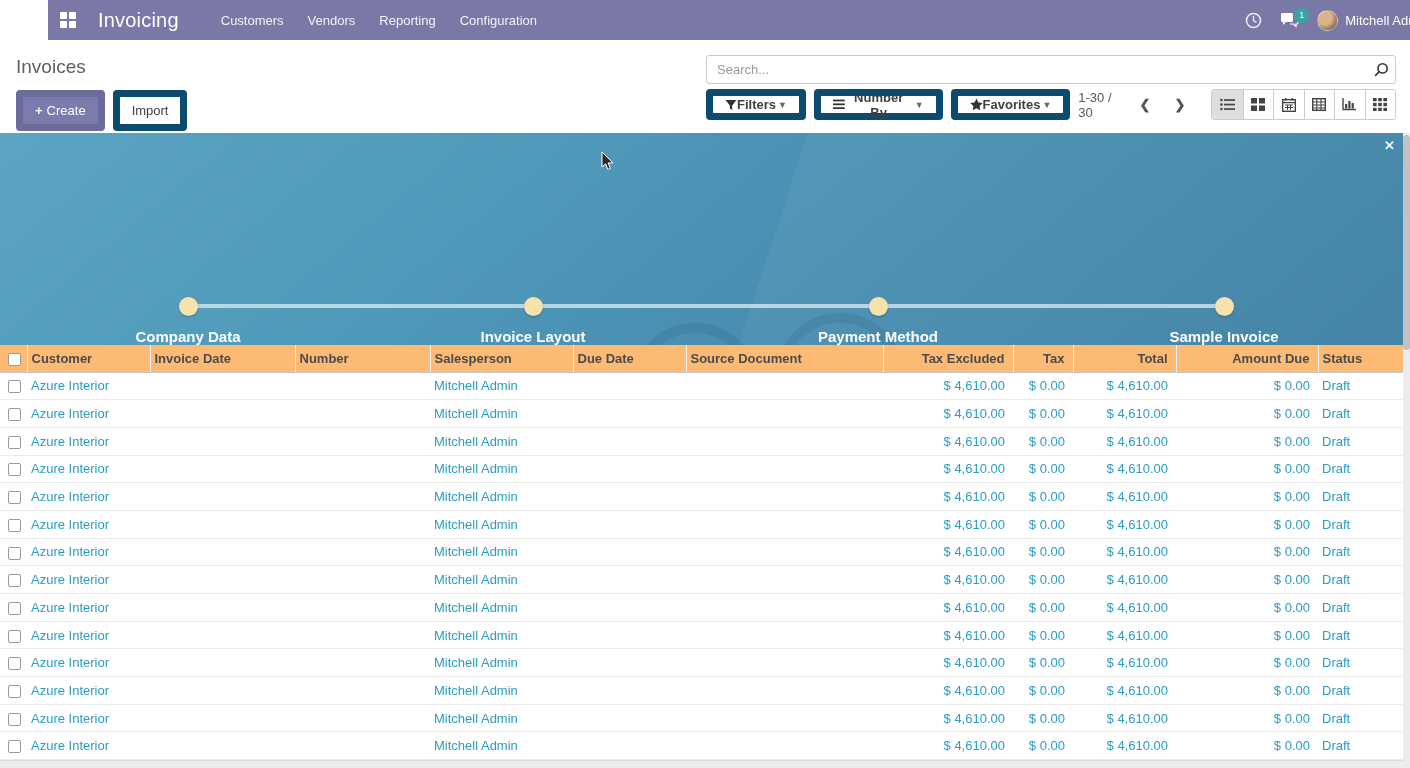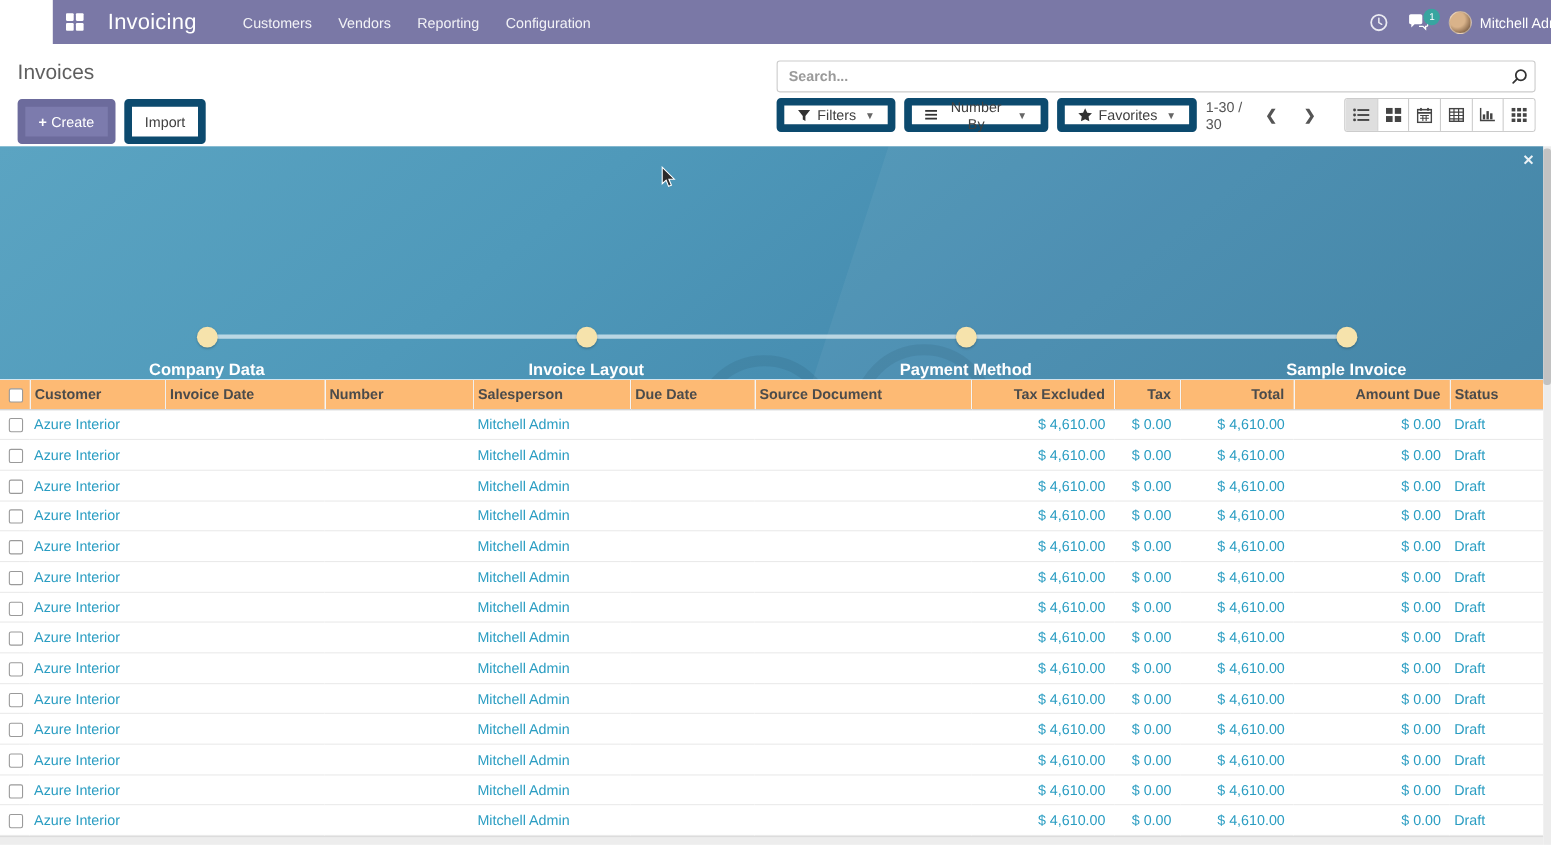--- a/index.html
+++ b/index.html
@@ -29,25 +29,25 @@
   
   .cp { position:absolute; left:0; top:40px; width:1410px; height:93px; background:#fff; }
   .cp-title { position:absolute; left:16px; top:16px; font-size:19px; color:#5f5f5f; }
   .cp-buttons { position:absolute; left:16px; top:50px; display:flex; }
   .btn { font-size:13px; border-radius:4px; padding:6px 12px; cursor:pointer; border:7px solid #0c4a6e; background:#fff; color:#404040;}
   .btn-primary { background:#7c7bad; border-color:#6c6b9c; color:#fff; margin-right:8px; }
   .btn-primary .plus { font-weight:bold; margin-right:4px; }
   .searchbox { position:absolute; left:706px; top:15px; width:690px; height:29px;
     border:1px solid #ccc; border-radius:3px; display:flex; align-items:center; background:#fff;}
   .searchbox input { flex:1; border:none; outline:none; font-size:13px; padding:0 10px;
-    color:#333; font-family:"Liberation Sans",sans-serif; background:transparent;font-weight:bold;}
+    color:#333; font-family:"Liberation Sans",sans-serif; background:transparent;}
   .searchbox input::placeholder { color:#9a9a9a; }
   .search-icon { width:28px; display:flex; align-items:center; justify-content:center; cursor:pointer;}
   .cp-row2 { position:absolute; left:706px; top:49px; width:690px; height:31px; display:flex; align-items:center;}
-  .drop-btn { display:flex; align-items:center; gap:6px; margin-right:8px; height:31px;}
+  .drop-btn { display:flex; align-items:center; margin-right:8px; height:31px;font-weight:bold;}
   .drop-btn .dcaret { font-size:9px; color:#666; margin-left:2px;}
   .pager { margin-left:auto; display:flex; align-items:center; font-size:13px; color:#555;}
   .pager-chev { padding:4px 12px; cursor:pointer; color:#555; font-weight:bold; }
   .vswitch { display:flex; border:1px solid #ccc; border-radius:3px; overflow:hidden; margin-left:14px;}
   .vbtn { width:31px; height:29px; display:flex; align-items:center; justify-content:center;
     background:#fff; border-left:1px solid #ccc; cursor:pointer; color:#4a4a4a;}
   .vbtn:first-child { border-left:none; }
   .vbtn.active { background:#dedede; }
 
   

